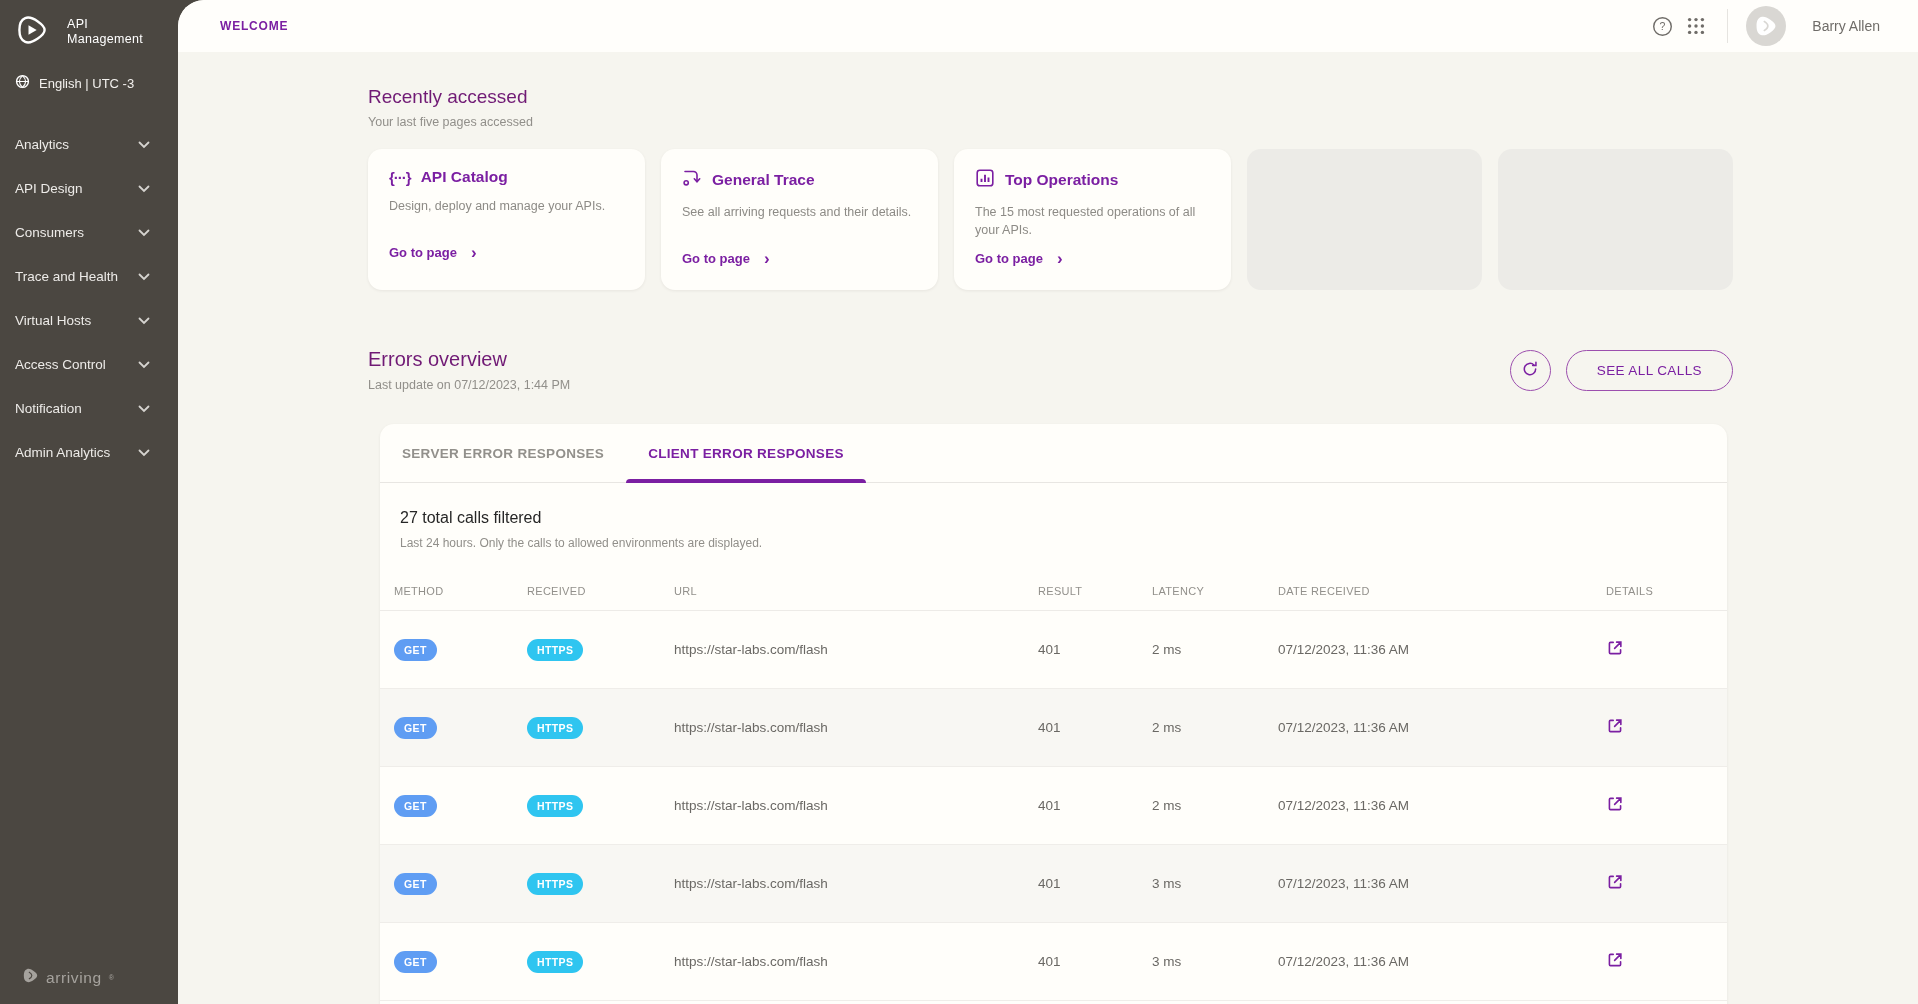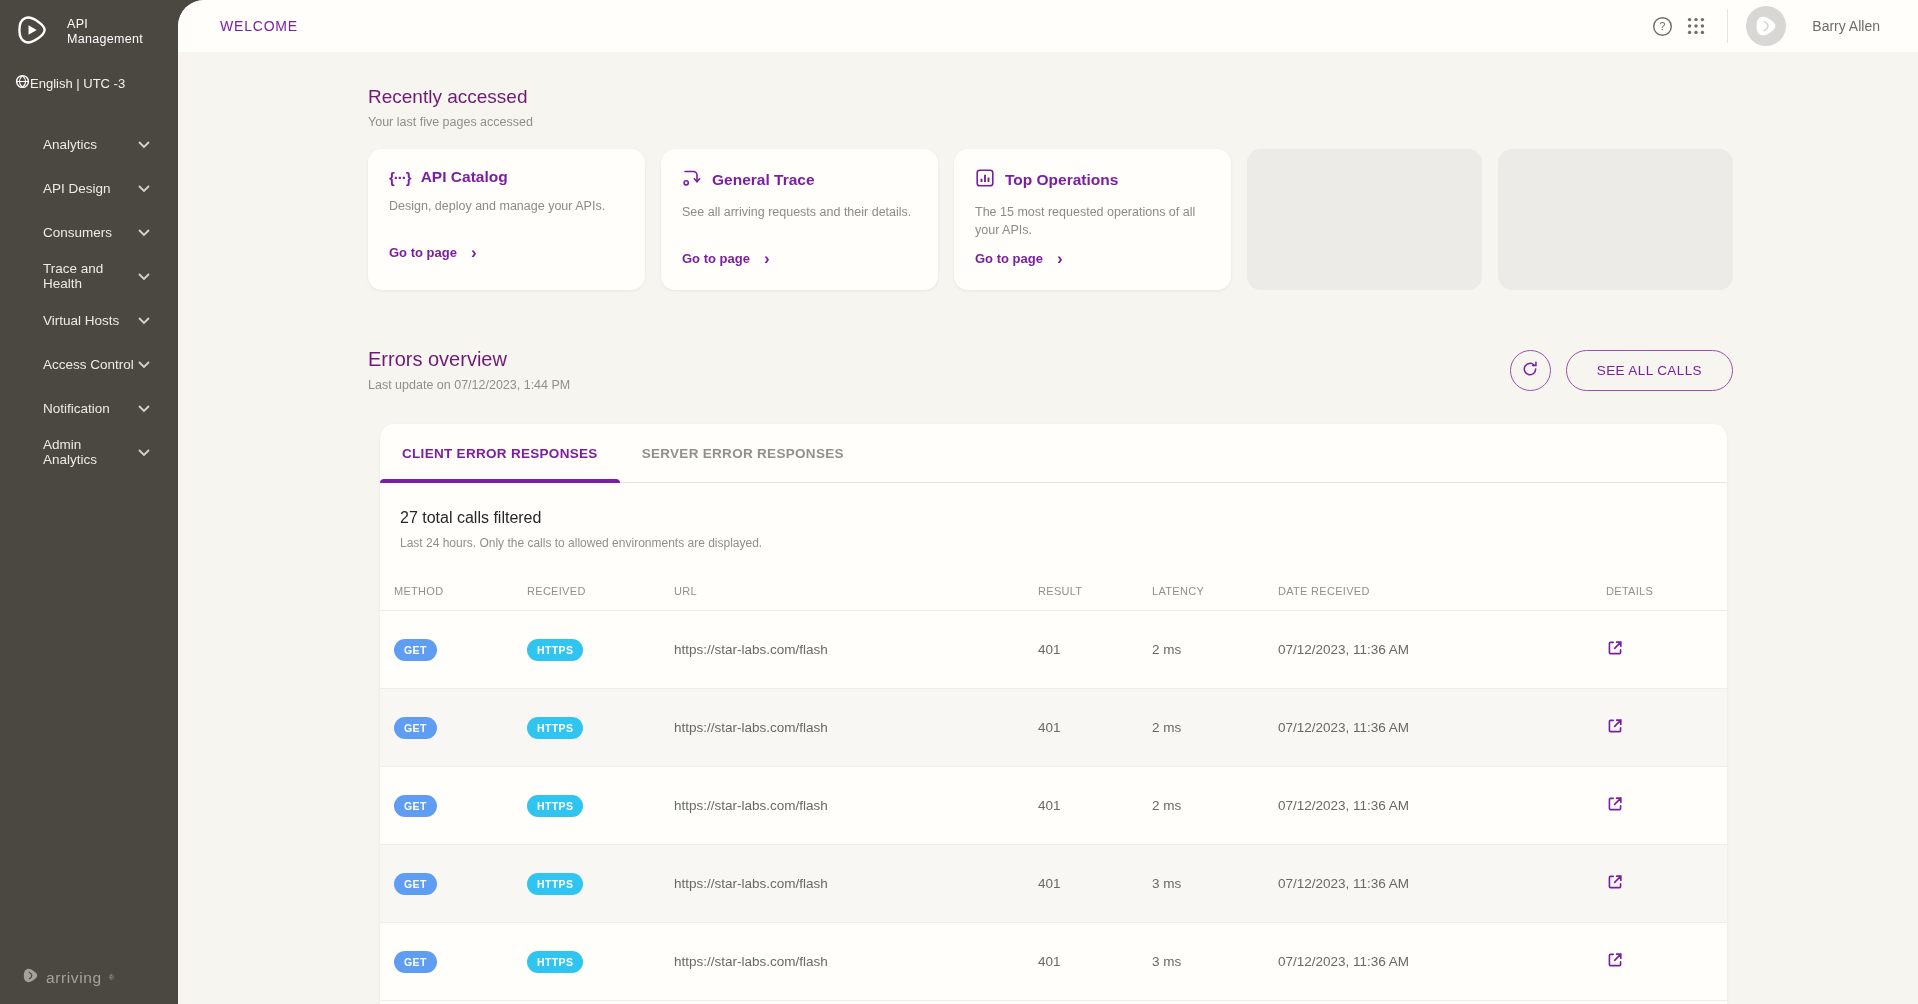--- a/index.html
+++ b/index.html
@@ -3,30 +3,30 @@
 <meta charset="utf-8">
 <style>
   * { margin:0; padding:0; box-sizing:border-box; }
   html,body { width:1918px; height:1004px; overflow:hidden; }
   body { font-family:"Liberation Sans", sans-serif; background:#4b4741; position:relative; }
 
   
   .sidebar { position:absolute; left:0; top:0; width:178px; height:100%; background:#4b4741; z-index:2; }
   .logo-block { display:flex; align-items:center; gap:19px; padding:14px 8px 0 16px; }
   .logo-text { color:#fff; font-size:12.5px; line-height:1.18; letter-spacing:.3px; }
-  .locale-row { display:flex; align-items:center; padding:0 10px 0 15px; margin-top:24px; color:#f3f1ee; font-size:13px; cursor:pointer; }
+  .locale-row { display:flex; align-items:center; gap:9px; padding:0 10px 0 15px; margin-top:24px; color:#f3f1ee; font-size:13px; cursor:pointer; }
   .nav { margin-top:30px; }
-  .nav-item { height:44px; display:flex; align-items:center; justify-content:space-between; padding:0 28px 0 15px; color:#edebe8; font-size:13.5px; cursor:pointer;margin-left:28px; }
+  .nav-item { height:44px; display:flex; align-items:center; justify-content:space-between; padding:0 28px 0 15px; color:#edebe8; font-size:13.5px; cursor:pointer; }
   .side-footer { position:absolute; left:22px; bottom:16px; display:flex; align-items:center; gap:7px; color:#a5a29d; font-size:15.5px; letter-spacing:.6px; }
   .side-footer sup { font-size:7px; }
 
   
   .main { position:absolute; left:178px; top:0; width:1740px; height:1004px; background:#f6f5ef; border-top-left-radius:26px; overflow:hidden; }
   .topbar { height:52px; background:#fffefb; border-top-left-radius:26px; display:flex; align-items:center; padding:0 38px 0 42px; }
-  .page-title { color:#7b1fa2; font-weight:normal; font-size:14px; letter-spacing:.8px; }
+  .page-title { color:#7b1fa2; font-weight:bold; font-size:12px; letter-spacing:.8px; }
   .topbar-right { margin-left:auto; display:flex; align-items:center; }
   .tb-icon { width:34px; height:34px; display:flex; align-items:center; justify-content:center; cursor:pointer; border-radius:50%; }
   .tb-divider { width:1px; height:34px; background:#e6e4e0; margin:0 18px 0 14px; }
   .avatar { width:40px; height:40px; border-radius:50%; background:#d9d7d3; display:flex; align-items:center; justify-content:center; }
   .user-menu { display:flex; align-items:center; gap:26px; cursor:pointer; }
   .user-name { color:#6f6c68; font-size:14px; }
 
   .content { padding:34px 185px 0 190px; }
 
   h2.section-title { font-size:19px; font-weight:400; color:#701a75; }
@@ -269,22 +269,22 @@
               <path d="M16.6 2.6v3.6h-3.6"></path>
             </svg>
           </span>
         </button>
         <button class="pill-btn">SEE ALL CALLS</button>
       </div>
     </div>
 
     <div class="table-card">
       <div class="tabs">
+        <div class="tab">SERVER ERROR RESPONSES</div>
         <div class="tab active">CLIENT ERROR RESPONSES</div>
-        <div class="tab">SERVER ERROR RESPONSES</div>
       </div>
 
       <div class="summary">
         <div class="summary-title">27 total calls filtered</div>
         <div class="summary-sub">Last 24 hours. Only the calls to allowed environments are displayed.</div>
       </div>
 
       <div class="table">
         <div class="t-row t-head">
           <span>METHOD</span>

